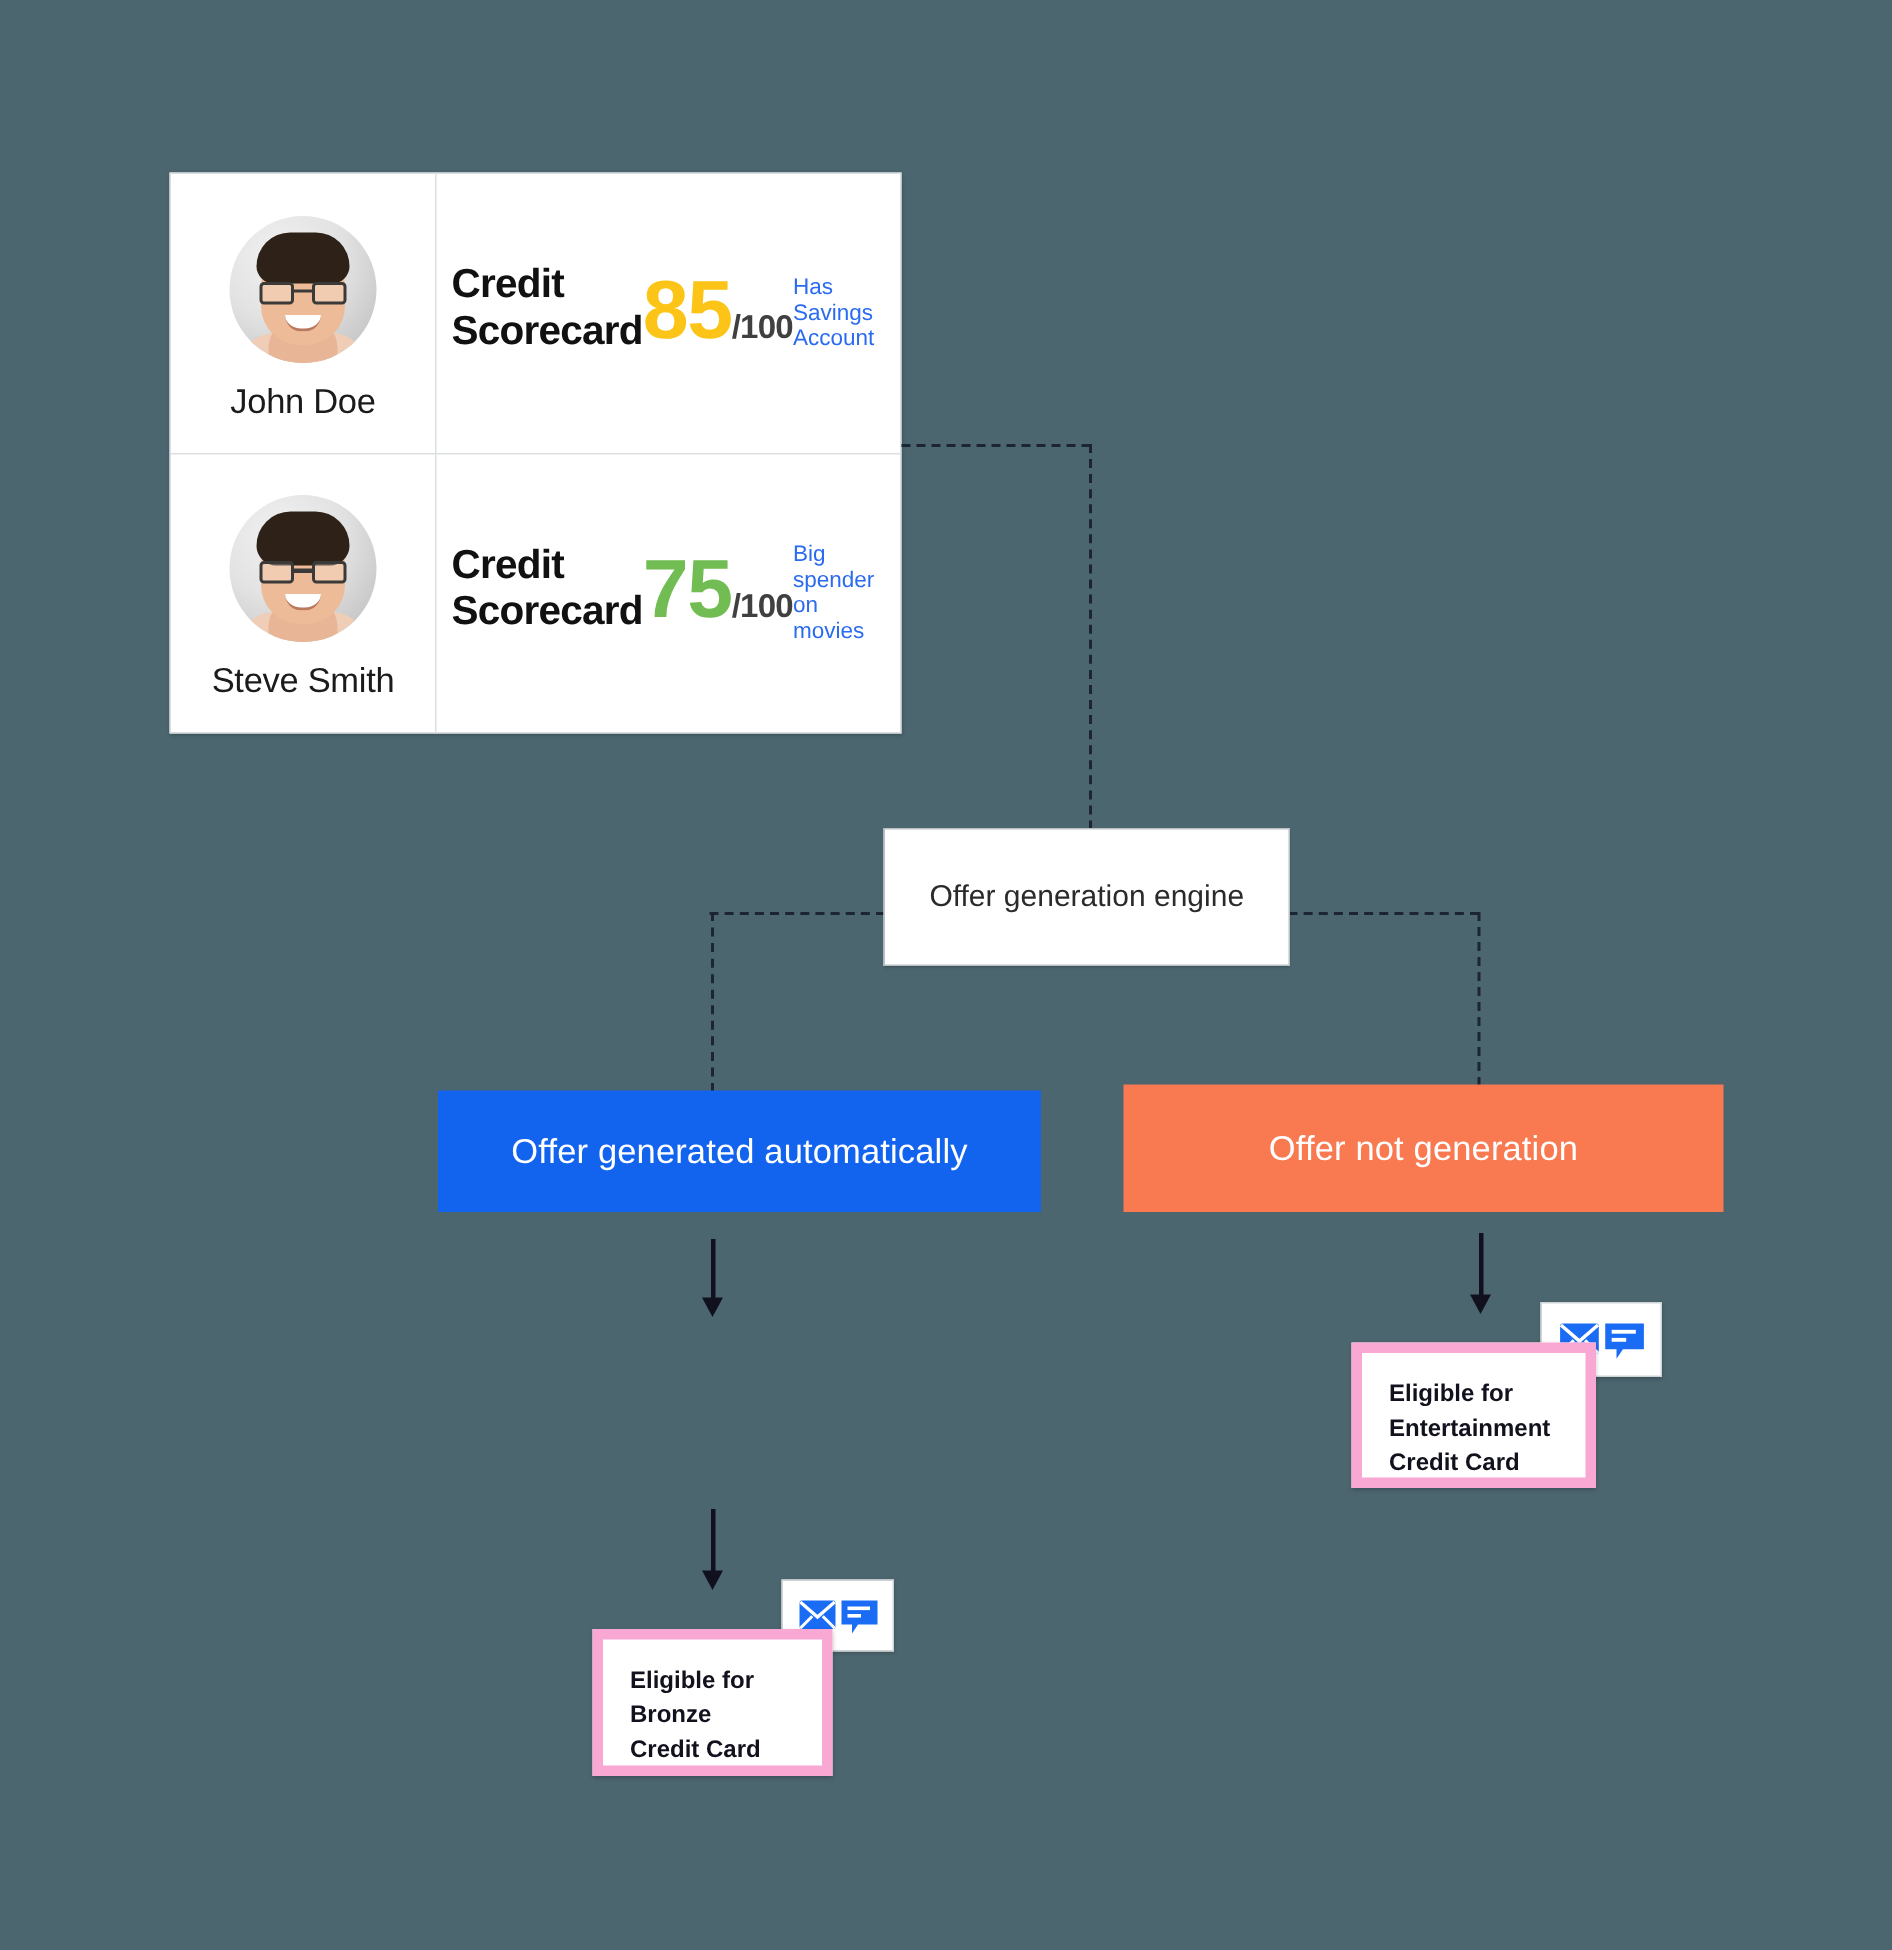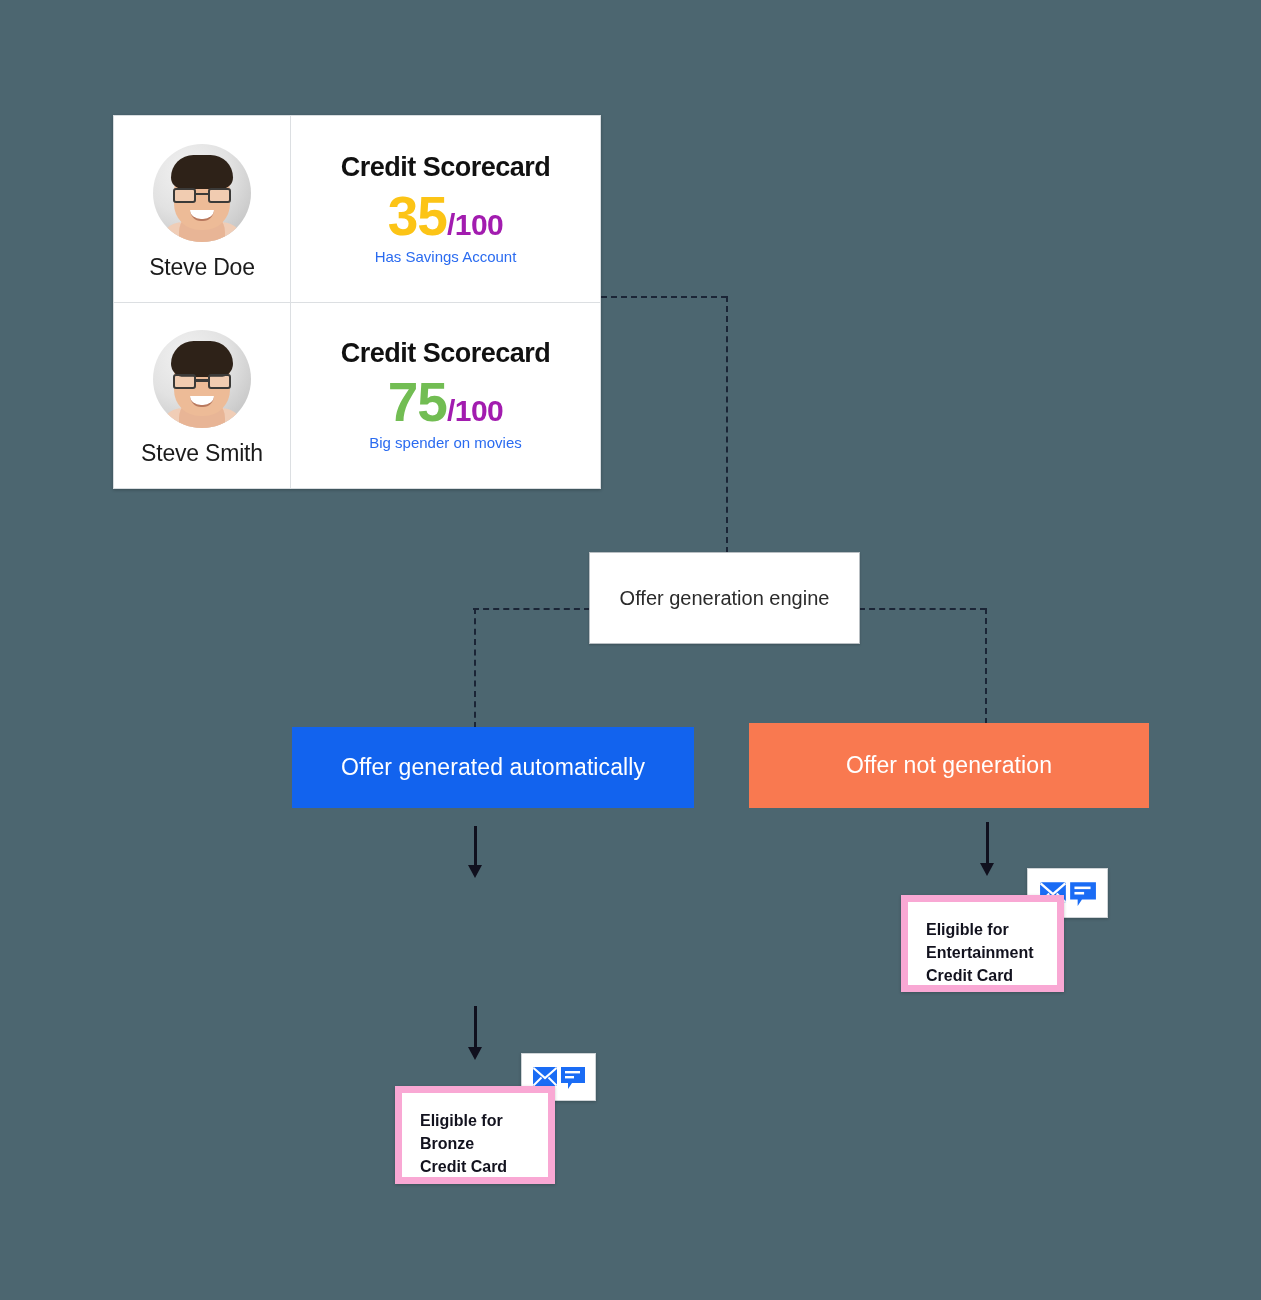--- a/index.html
+++ b/index.html
@@ -143,21 +143,21 @@
     margin-top: 12px;
     font-size: 23px;
     color: #1b1b1b;
     font-weight: 400;
     letter-spacing: -0.2px;
     white-space: nowrap;
   }
   .score-cell {
     flex: 1;
     display: flex;
-    flex-direction: column;
+    flex-direction: row;
     align-items: center;
     justify-content: center;
     padding: 8px 10px 10px;
     box-sizing: border-box;
   }
   .score-title {
     font-size: 27px;
     font-weight: bold;
     color: #111111;
     letter-spacing: -0.5px;
@@ -168,23 +168,23 @@
     align-items: baseline;
     margin-bottom: 4px;
   }
   .score-num {
     font-size: 55px;
     font-weight: bold;
     line-height: 1;
     letter-spacing: -1px;
   }
   .score-max {
-    font-size: 30px;
+    font-size: 22px;
     font-weight: bold;
-    color: #a21caf;
+    color: #404040;
     letter-spacing: -0.5px;
   }
   .score-note {
     font-size: 15px;
     color: #2a6bf0;
     font-weight: 500;
   }
 
   
   .engine-box {
@@ -346,26 +346,26 @@
           <div class="av-neck"></div>
           <div class="av-face"></div>
           <div class="av-hair"></div>
           <div class="av-smile"></div>
           <div class="av-glasses">
             <div class="av-lens left"></div>
             <div class="av-bridge"></div>
             <div class="av-lens right"></div>
           </div>
         </div>
-        <div class="person-name">Steve Doe</div>
+        <div class="person-name">John Doe</div>
       </div>
       <div class="score-cell">
         <div class="score-title">Credit Scorecard</div>
         <div class="score-value-line">
-          <span class="score-num" style="color:#fcc416;">35</span>
+          <span class="score-num" style="color:#fcc416;">85</span>
           <span class="score-max">/100</span>
         </div>
         <div class="score-note">Has Savings Account</div>
       </div>
     </div>
 
     <div class="score-row">
       <div class="person-cell">
         <div class="avatar">
           <div class="av-shoulders"></div>

